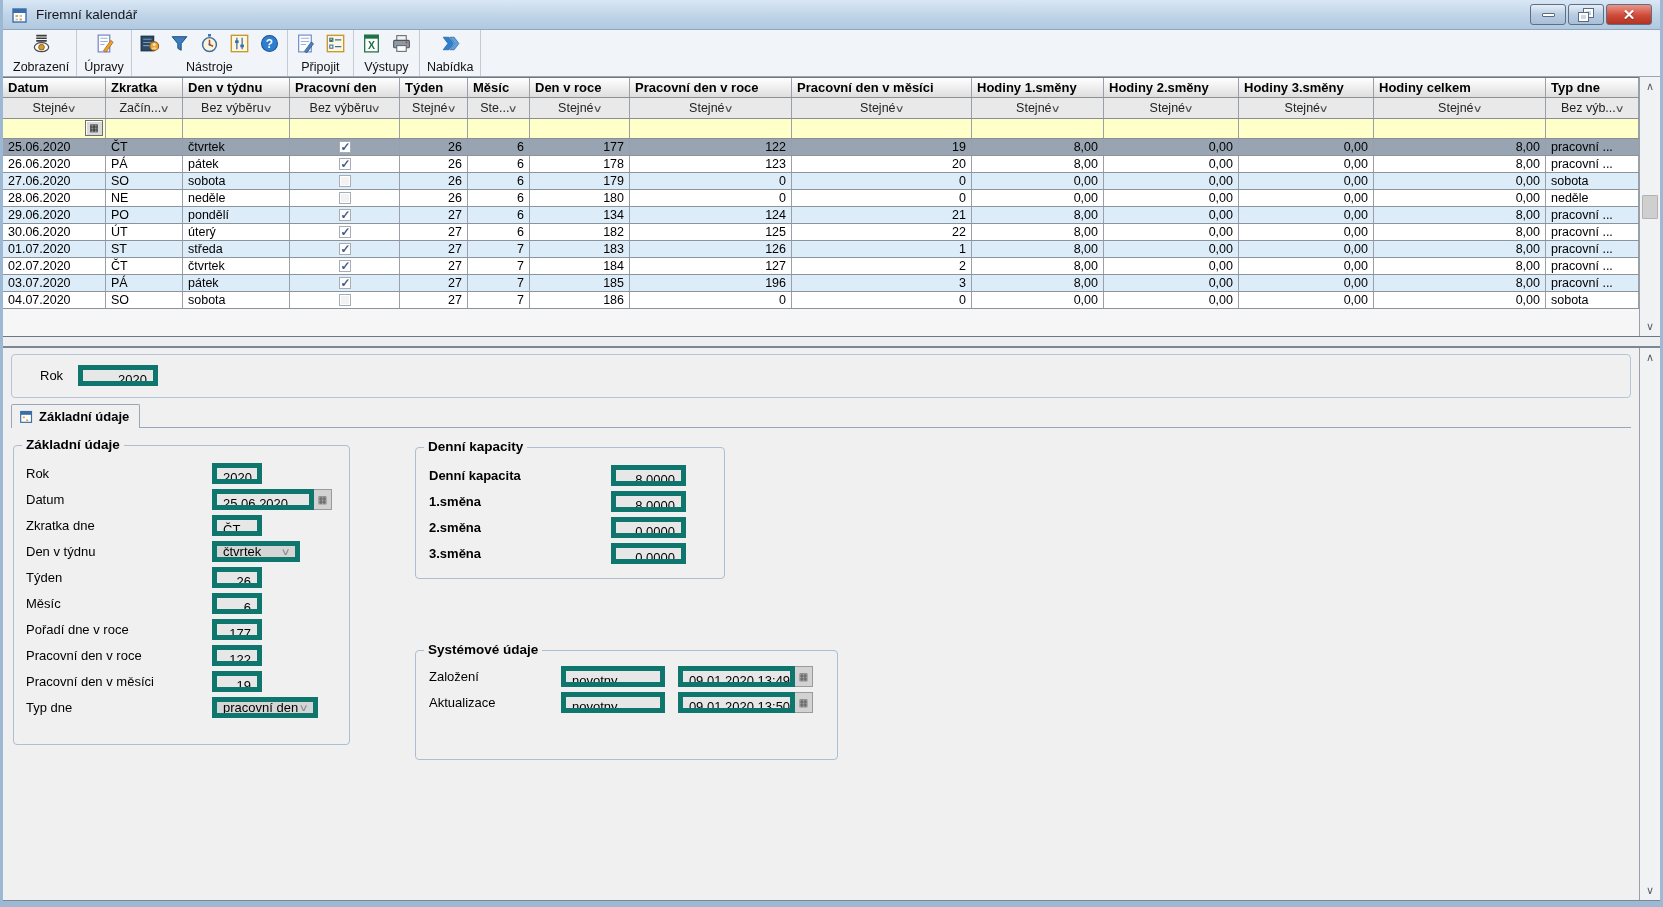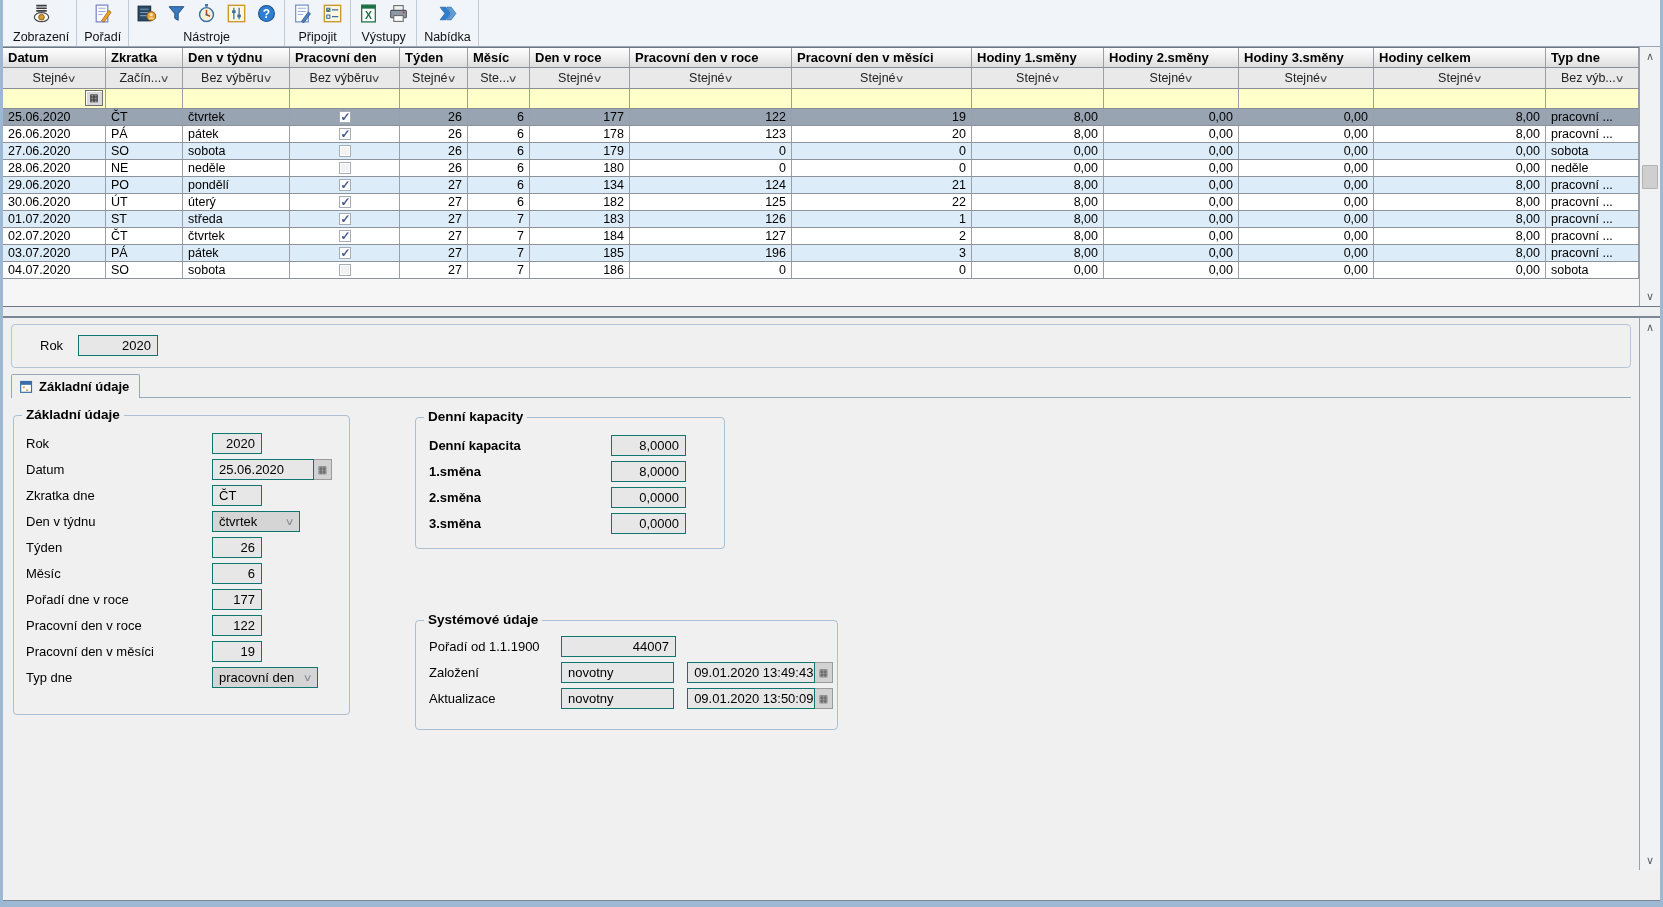--- a/index.html
+++ b/index.html
@@ -63,21 +63,21 @@
   .sthumb{ position:absolute; left:2px; right:2px; height:24px; background:#cfcfcf; border:1px solid #b2b2b2; border-radius:1px; }
   
   .splitter{ height:11px; background:#edeff1; border-bottom:2px solid #7c8795; }
   
   .pane{ position:relative; height:552px; background:#f0f0f0; }
   .pane .vscroll{ position:absolute; right:0; top:0; bottom:0; width:21px; }
   .rokpanel{ position:absolute; left:8px; right:29px; top:6px; height:44px; border:1px solid #b4c6d8; border-radius:4px; }
   .rokpanel .flabel{ position:absolute; left:28px; top:13px; }
   .rokpanel .field{ position:absolute; left:66px; top:10px; width:80px; }
   .flabel{ font-size:13px; color:#000; }
-  .field{ height:21px; background:#e7e7e7; border:1px solid #0f766e; font-size:13px; line-height:19px; padding:0 6px; color:#000; white-space:nowrap; overflow:hidden;}
+  .field{ height:21px; background:#e7e7e7; border:5px solid #0f766e; font-size:13px; line-height:19px; padding:0 6px; color:#000; white-space:nowrap; overflow:hidden;}
   .field.num{ text-align:right; }
   .tab{ position:absolute; left:8px; top:56px; height:24px; display:inline-flex; align-items:center; gap:5px;
     padding:0 10px 0 7px; background:#f0f0f0; border:1px solid #98a8b8; border-bottom:none; z-index:2;
     font-size:13px; font-weight:bold; color:#000; border-radius:2px 2px 0 0;}
   .tab svg{ width:15px; height:15px; }
   .tabline{ position:absolute; left:8px; right:29px; top:79px; border-top:1px solid #98a8b8; }
   .groupbox{ position:absolute; border:1px solid #aabfd2; border-radius:4px; }
   .gb-title{ position:absolute; top:-9px; left:8px; background:#f0f0f0; padding:0 4px; font-size:13.5px; font-weight:bold; color:#000; }
   .frow{ display:flex; align-items:center; height:20px; margin-bottom:6px; }
   .frow .flabel{ flex-shrink:0; }
@@ -94,41 +94,66 @@
   .fcheck.checked::after{ content:"\2713"; position:absolute; left:2px; top:-3px; font-size:13px; color:#4a5fb0; font-weight:bold; }
   .gap{ width:13px; flex-shrink:0; }
   
   .bottomstrip{ position:absolute; left:0; right:0; bottom:0; height:7px; background:#9db8d2; border-top:1px solid #7c8795; }
 </style>
 </head>
 <body>
 
 <div id="window">
 
+  <div class="titlebar">
+    <svg class="app-icon" viewBox="0 0 18 18">
+      <rect x="2" y="3" width="13" height="13" fill="#fdfdfd" stroke="#3a6ea8" stroke-width="1.4"></rect>
+      <rect x="2" y="3" width="13" height="4" fill="#3a6ea8"></rect>
+      <rect x="4.5" y="9" width="2.5" height="2" fill="#e8a33d"></rect>
+      <rect x="8.5" y="9" width="2.5" height="2" fill="#b9c7d6"></rect>
+      <rect x="4.5" y="12.5" width="2.5" height="2" fill="#b9c7d6"></rect>
+      <rect x="8.5" y="12.5" width="2.5" height="2" fill="#e8a33d"></rect>
+    </svg>
+    <span class="title-text">Firemní kalendář</span>
+    <div class="winbtns">
+      <div class="winbtn">
+          <span class="glyph-min"></span>
+        </div>
+      <div class="winbtn">
+          <span class="glyph-restore">
+            <i></i>
+            <i></i>
+          </span>
+        </div>
+      <div class="winbtn close">
+          <span class="glyph-x">✕</span>
+        </div>
+    </div>
+  </div>
 
   <div class="toolbar">
     <div class="tgroup">
       <div class="tg-icons">
         <svg viewBox="0 0 20 20">
           <path d="M5 2.5h10M5 5h10M5 7.5h10" stroke="#3c3c3c" stroke-width="1.6" fill="none"></path>
           <ellipse cx="10" cy="13.5" rx="6.8" ry="4.3" fill="#fff" stroke="#4a4a4a" stroke-width="1.2"></ellipse>
           <circle cx="10" cy="13.5" r="2.7" fill="#d99a2b" stroke="#7a5a14" stroke-width="0.8"></circle>
         </svg>
       </div>
       <div class="tg-label">Zobrazení</div>
     </div>
     <div class="tgroup">
       <div class="tg-icons">
         <svg viewBox="0 0 20 20">
           <rect x="4" y="2" width="11" height="16" fill="#fdfdfd" stroke="#7b87c9" stroke-width="1.2"></rect>
           <path d="M6 5h7M6 8h7M6 11h4" stroke="#9bb0e0" stroke-width="1"></path>
           <path d="M9 17 L16 7 L18.2 8.8 L11.5 18.2 Z" fill="#f0a12e" stroke="#9a6410" stroke-width="0.7"></path>
         </svg>
       </div>
-      <div class="tg-label">Pořadí</div>
+      <div class="tg-label">Úpravy</div>
     </div>
     <div class="tgroup">
       <div class="tg-icons">
         <svg viewBox="0 0 20 20">
           <rect x="2" y="3" width="12" height="14" fill="#2b4a68" stroke="#16283b"></rect>
           <path d="M4 6h8M4 9h8M4 12h8" stroke="#7b97b3" stroke-width="1"></path>
           <circle cx="14.5" cy="12.5" r="4.2" fill="#e8a33d" stroke="#8a5d13"></circle>
           <circle cx="14.5" cy="11" r="1.5" fill="#fbe3b5"></circle>
           <path d="M12 15c.5-1.6 4.5-1.6 5 0" fill="#fbe3b5"></path>
         </svg>
@@ -567,26 +592,22 @@
       <div class="frow">
           <span class="flabel">2.směna</span>
         <div class="field num w75">0,0000</div>
         </div>
       <div class="frow">
           <span class="flabel">3.směna</span>
         <div class="field num w75">0,0000</div>
         </div>
     </div>
 
-    <div class="groupbox gb3" style="left:412px; top:302px; width:423px; height:110px; padding:15px 4px 0 13px;">
+    <div class="groupbox gb3" style="left:412px; top:302px; width:423px; height:110px; padding:15px 24px 0 13px;">
       <span class="gb-title">Systémové údaje</span>
-      <div class="frow">
-          <span class="flabel">Pořadí od 1.1.1900</span>
-        <div class="field num w115">44007</div>
-        </div>
       <div class="frow">
           <span class="flabel">Založení</span>
         <div class="field w115">novotny</div>
         <span class="gap"></span>
         <div class="field w130">09.01.2020 13:49:43</div>
         <span class="calbtn">▦</span>
         </div>
       <div class="frow">
           <span class="flabel">Aktualizace</span>
         <div class="field w115">novotny</div>

